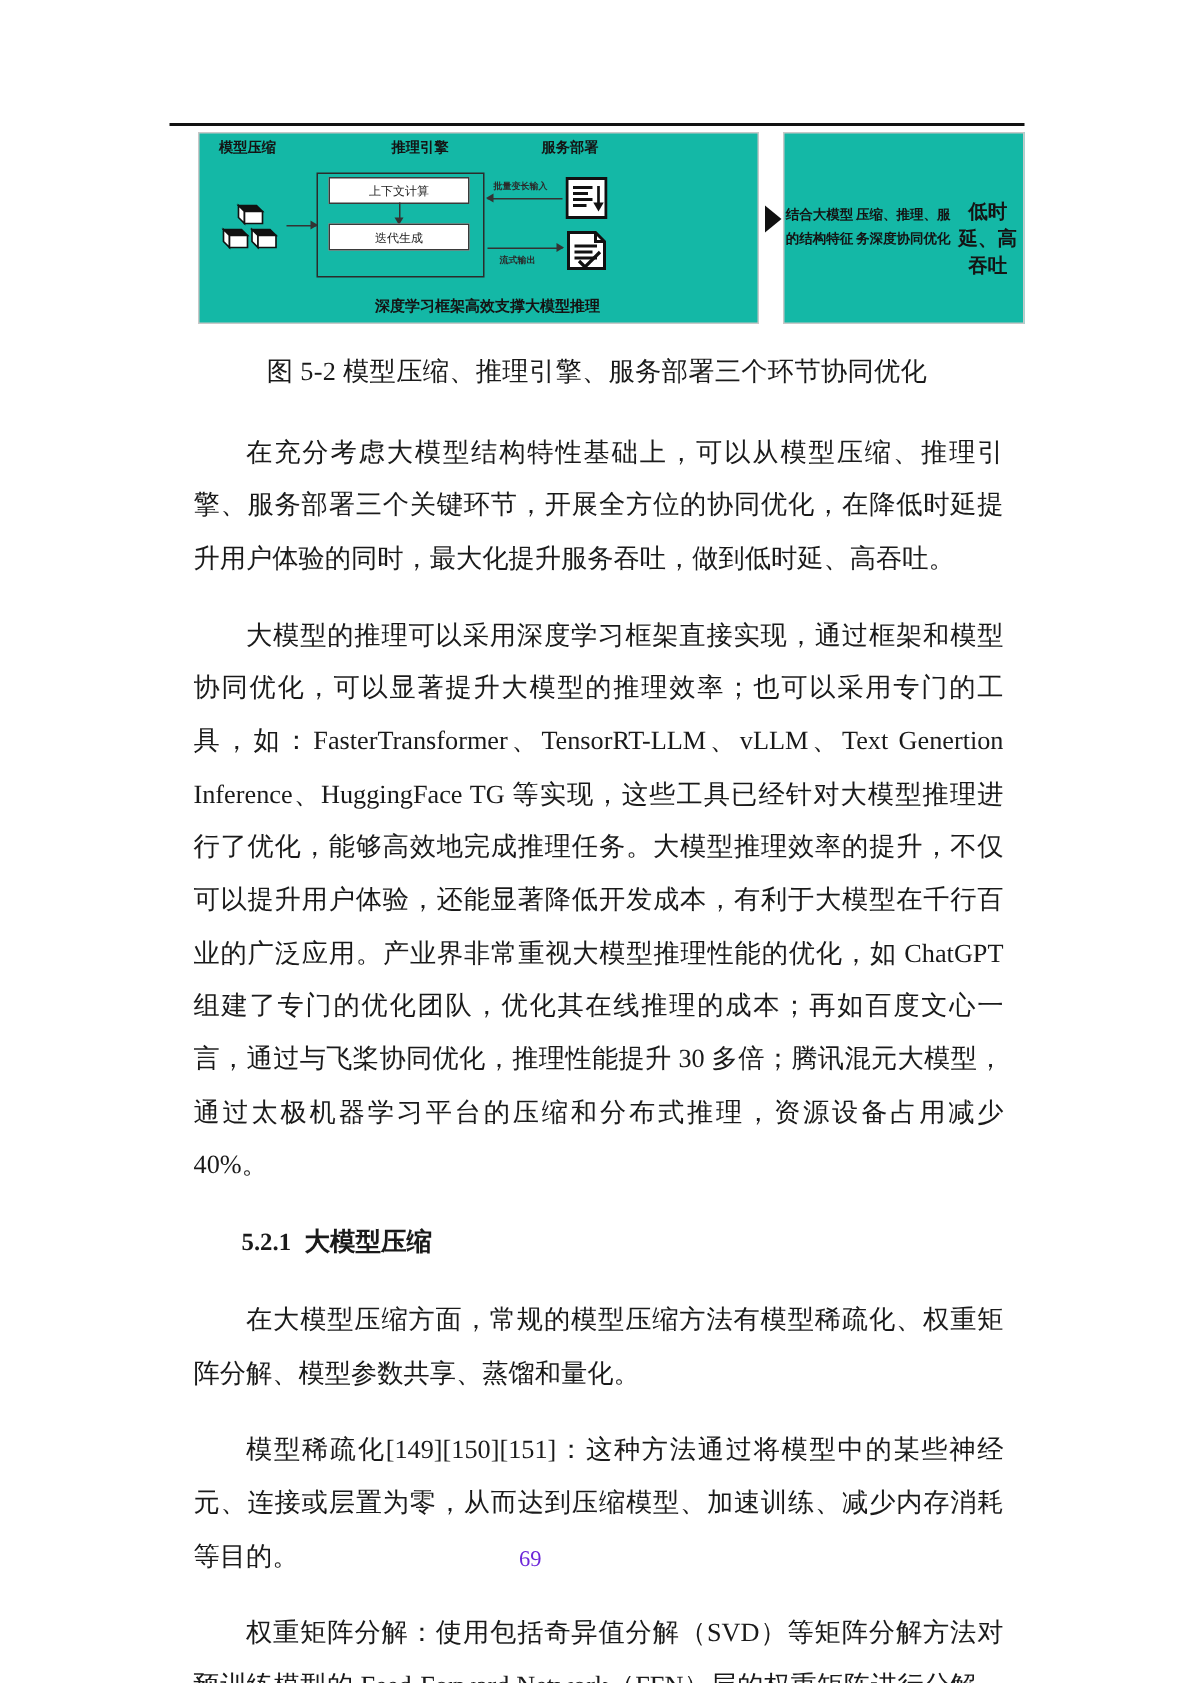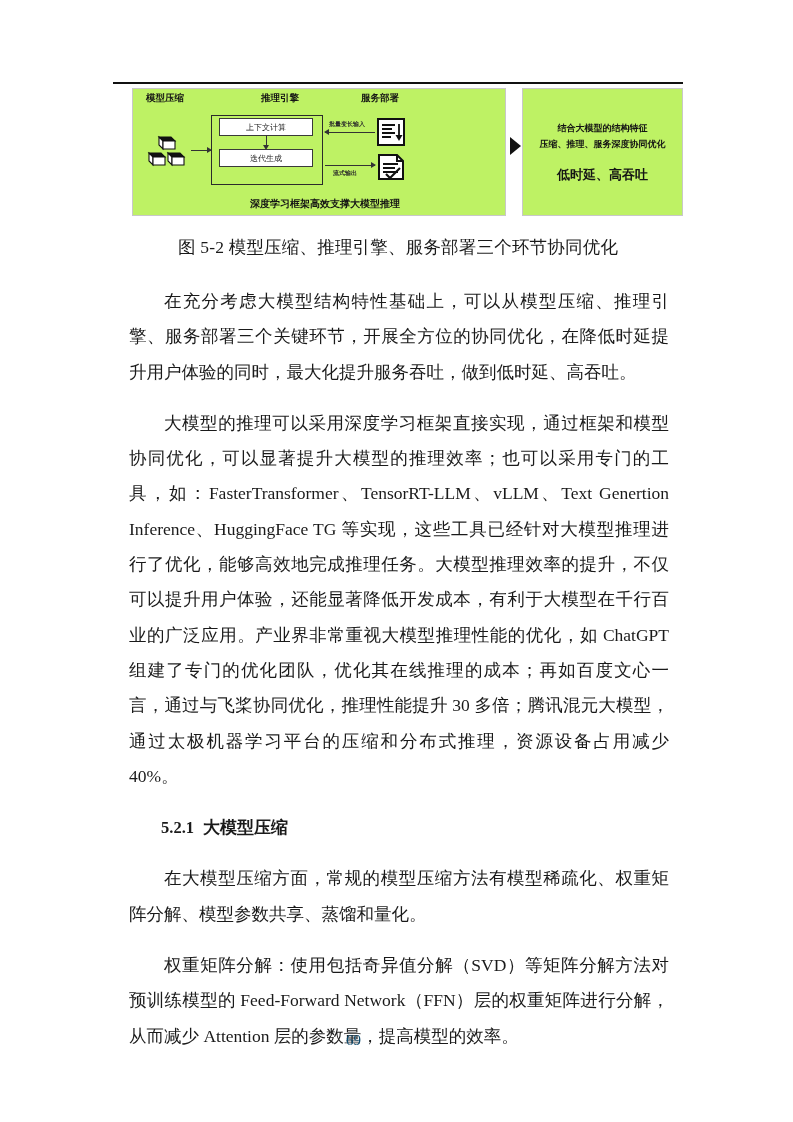--- a/index.html
+++ b/index.html
@@ -40,38 +40,37 @@
   .figure-panels {
     display: flex;
     align-items: stretch;
     gap: 0;
     height: 128px;
   }
   .panel {
     border: 1px solid #c8c8c8;
     box-sizing: border-box;
     position: relative;
-    background: #bef264;
+    background: #14b8a6;
   }
   .panel-left {
     width: 84px;
     display: flex;
     flex-direction: column;
     justify-content: center;
     align-items: center;
   }
   .panel-mid {
     flex: 1;
     margin-left: 19px;
     margin-right: 16px;
   }
   .panel-right {
     width: 161px;
     display: flex;
-    flex-direction: column;
     justify-content: center;
     align-items: center;
   }
 
   .cn-bold {
     font-family: "DejaVu Sans", "Liberation Sans", sans-serif;
     font-weight: bold;
     color: #141414;
   }
 
@@ -222,21 +221,21 @@
   }
 
   .panel-right .r-line {
     font-size: 9px;
     line-height: 16px;
     text-align: center;
   }
   .panel-right .r-big {
     font-size: 13px;
     margin-top: 14px;
-    text-align: right;
+    text-align: center;
   }
 
   
   .fig-caption {
     position: absolute;
     left: 113px;
     top: 232px;
     width: 570px;
     text-align: center;
     font-size: 17.5px;
@@ -273,21 +272,21 @@
     font-size: 17px;
   }
 
   .page-number {
     position: absolute;
     left: 0;
     width: 707px;
     top: 1032px;
     text-align: center;
     font-size: 15px;
-    color: #0c4a6e;
+    color: #6d28d9;
   }
 </style>
 </head>
 <body>
 
 <div class="page">
 
   <div class="figure-wrap">
     <div class="figure-rule"></div>
 
@@ -377,18 +376,19 @@
 
   <div class="body-text">
     <p class="para">在充分考虑大模型结构特性基础上，可以从模型压缩、推理引擎、服务部署三个关键环节，开展全方位的协同优化，在降低时延提升用户体验的同时，最大化提升服务吞吐，做到低时延、高吞吐。</p>
     <p class="para">大模型的推理可以采用深度学习框架直接实现，通过框架和模型协同优化，可以显著提升大模型的推理效率；也可以采用专门的工具，如：FasterTransformer、TensorRT-LLM、vLLM、Text Genertion Inference、HuggingFace TG 等实现，这些工具已经针对大模型推理进行了优化，能够高效地完成推理任务。大模型推理效率的提升，不仅可以提升用户体验，还能显著降低开发成本，有利于大模型在千行百业的广泛应用。产业界非常重视大模型推理性能的优化，如 ChatGPT 组建了专门的优化团队，优化其在线推理的成本；再如百度文心一言，通过与飞桨协同优化，推理性能提升 30 多倍；腾讯混元大模型，通过太极机器学习平台的压缩和分布式推理，资源设备占用减少 40%。</p>
 
     <p class="heading">
       <span class="num">5.2.1</span><span class="cn">大模型压缩</span>
     </p>
 
     <p class="para">在大模型压缩方面，常规的模型压缩方法有模型稀疏化、权重矩阵分解、模型参数共享、蒸馏和量化。</p>
+    <p class="para">模型稀疏化[149][150][151]：这种方法通过将模型中的某些神经元、连接或层置为零，从而达到压缩模型、加速训练、减少内存消耗等目的。</p>
     <p class="para">权重矩阵分解：使用包括奇异值分解（SVD）等矩阵分解方法对预训练模型的 Feed-Forward Network（FFN）层的权重矩阵进行分解，从而减少 Attention 层的参数量，提高模型的效率。</p>
   </div>
 
   <div class="page-number">69</div>
 
 </div>
 
 </body></html>

